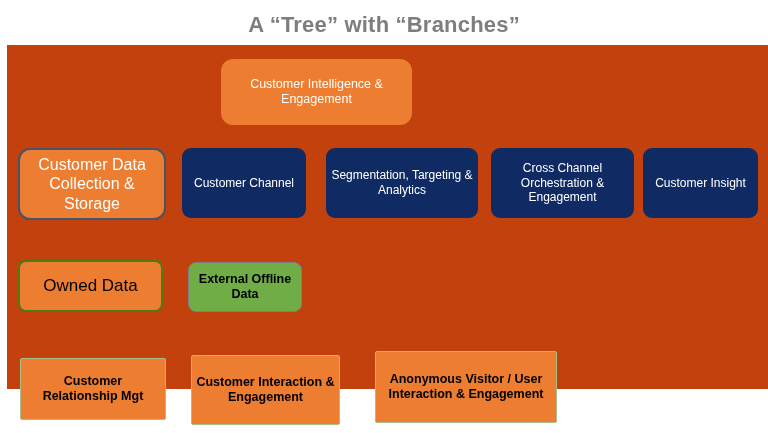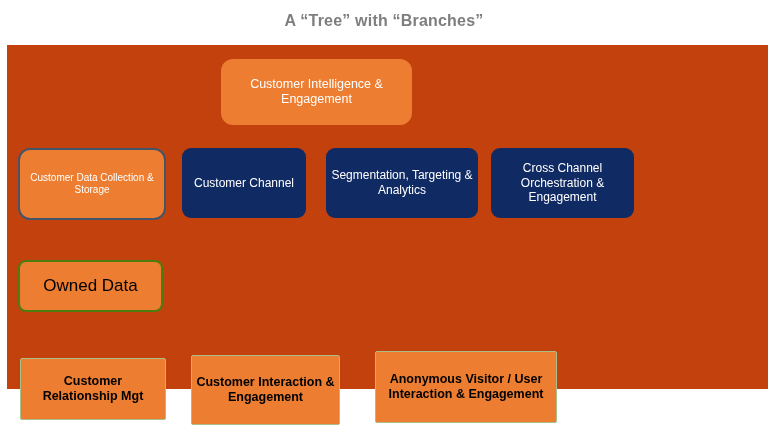--- a/index.html
+++ b/index.html
@@ -18,21 +18,21 @@
     position: absolute;
     left: 0; top: 0;
     width: 768px; height: 433px;
     background: #ffffff;
   }
   #title {
     position: absolute;
     left: 0; top: 12px;
     width: 768px;
     text-align: center;
-    font-size: 16px;
+    font-size: 22px;
     font-weight: bold;
     color: #7E7E7E;
     letter-spacing: 0.2px;
     font-family: "Liberation Sans", sans-serif;
   }
   #panel {
     position: absolute;
     left: 7px; top: 45px;
     width: 761px; height: 344px;
     background: #c2410c;
@@ -57,21 +57,21 @@
     background: #ED7D31;
     color: #FFFFFF;
     font-size: 12.5px;
     font-weight: normal;
     border: none;
     border-radius: 12px;
   }
   .n-orange-navyborder {
     background: #ED7D31;
     color: #FFFFFF;
-    font-size: 10px;
+    font-size: 16px;
     font-weight: normal;
     border: 2.5px solid #44546A;
     border-radius: 12px;
     justify-content: center;
   }
   .n-navy {
     background: #102A63;
     color: #FFFFFF;
     font-size: 12px;
     font-weight: normal;
@@ -125,25 +125,31 @@
     </div>
 
     <div class="node n-navy" style="left:484px; top:103px; width:143px; height:70px;">
       <span>Cross Channel Orchestration &amp; Engagement</span>
     </div>
 
     <div class="node n-navy" style="left:319px; top:103px; width:152px; height:70px;">
       <span>Segmentation, Targeting &amp; Analytics</span>
     </div>
 
+    <div class="node n-navy" style="left:636px; top:103px; width:115px; height:70px;">
+      <span>Customer Insight</span>
+    </div>
 
     <div class="node n-orange-greenborder" style="left:11px; top:215px; width:145px; height:52px;">
       <span>Owned Data</span>
     </div>
 
+    <div class="node n-green" style="left:181px; top:217px; width:114px; height:50px;">
+      <span>External Offline Data</span>
+    </div>
 
     <div class="node n-orange-olive" style="left:13px; top:313px; width:146px; height:62px;">
       <span>Customer Relationship Mgt</span>
     </div>
 
     <div class="node n-orange-olive" style="left:184px; top:310px; width:149px; height:70px;">
       <span>Customer Interaction &amp; Engagement</span>
     </div>
 
     <div class="node n-orange-olive" style="left:368px; top:306px; width:182px; height:72px;">

